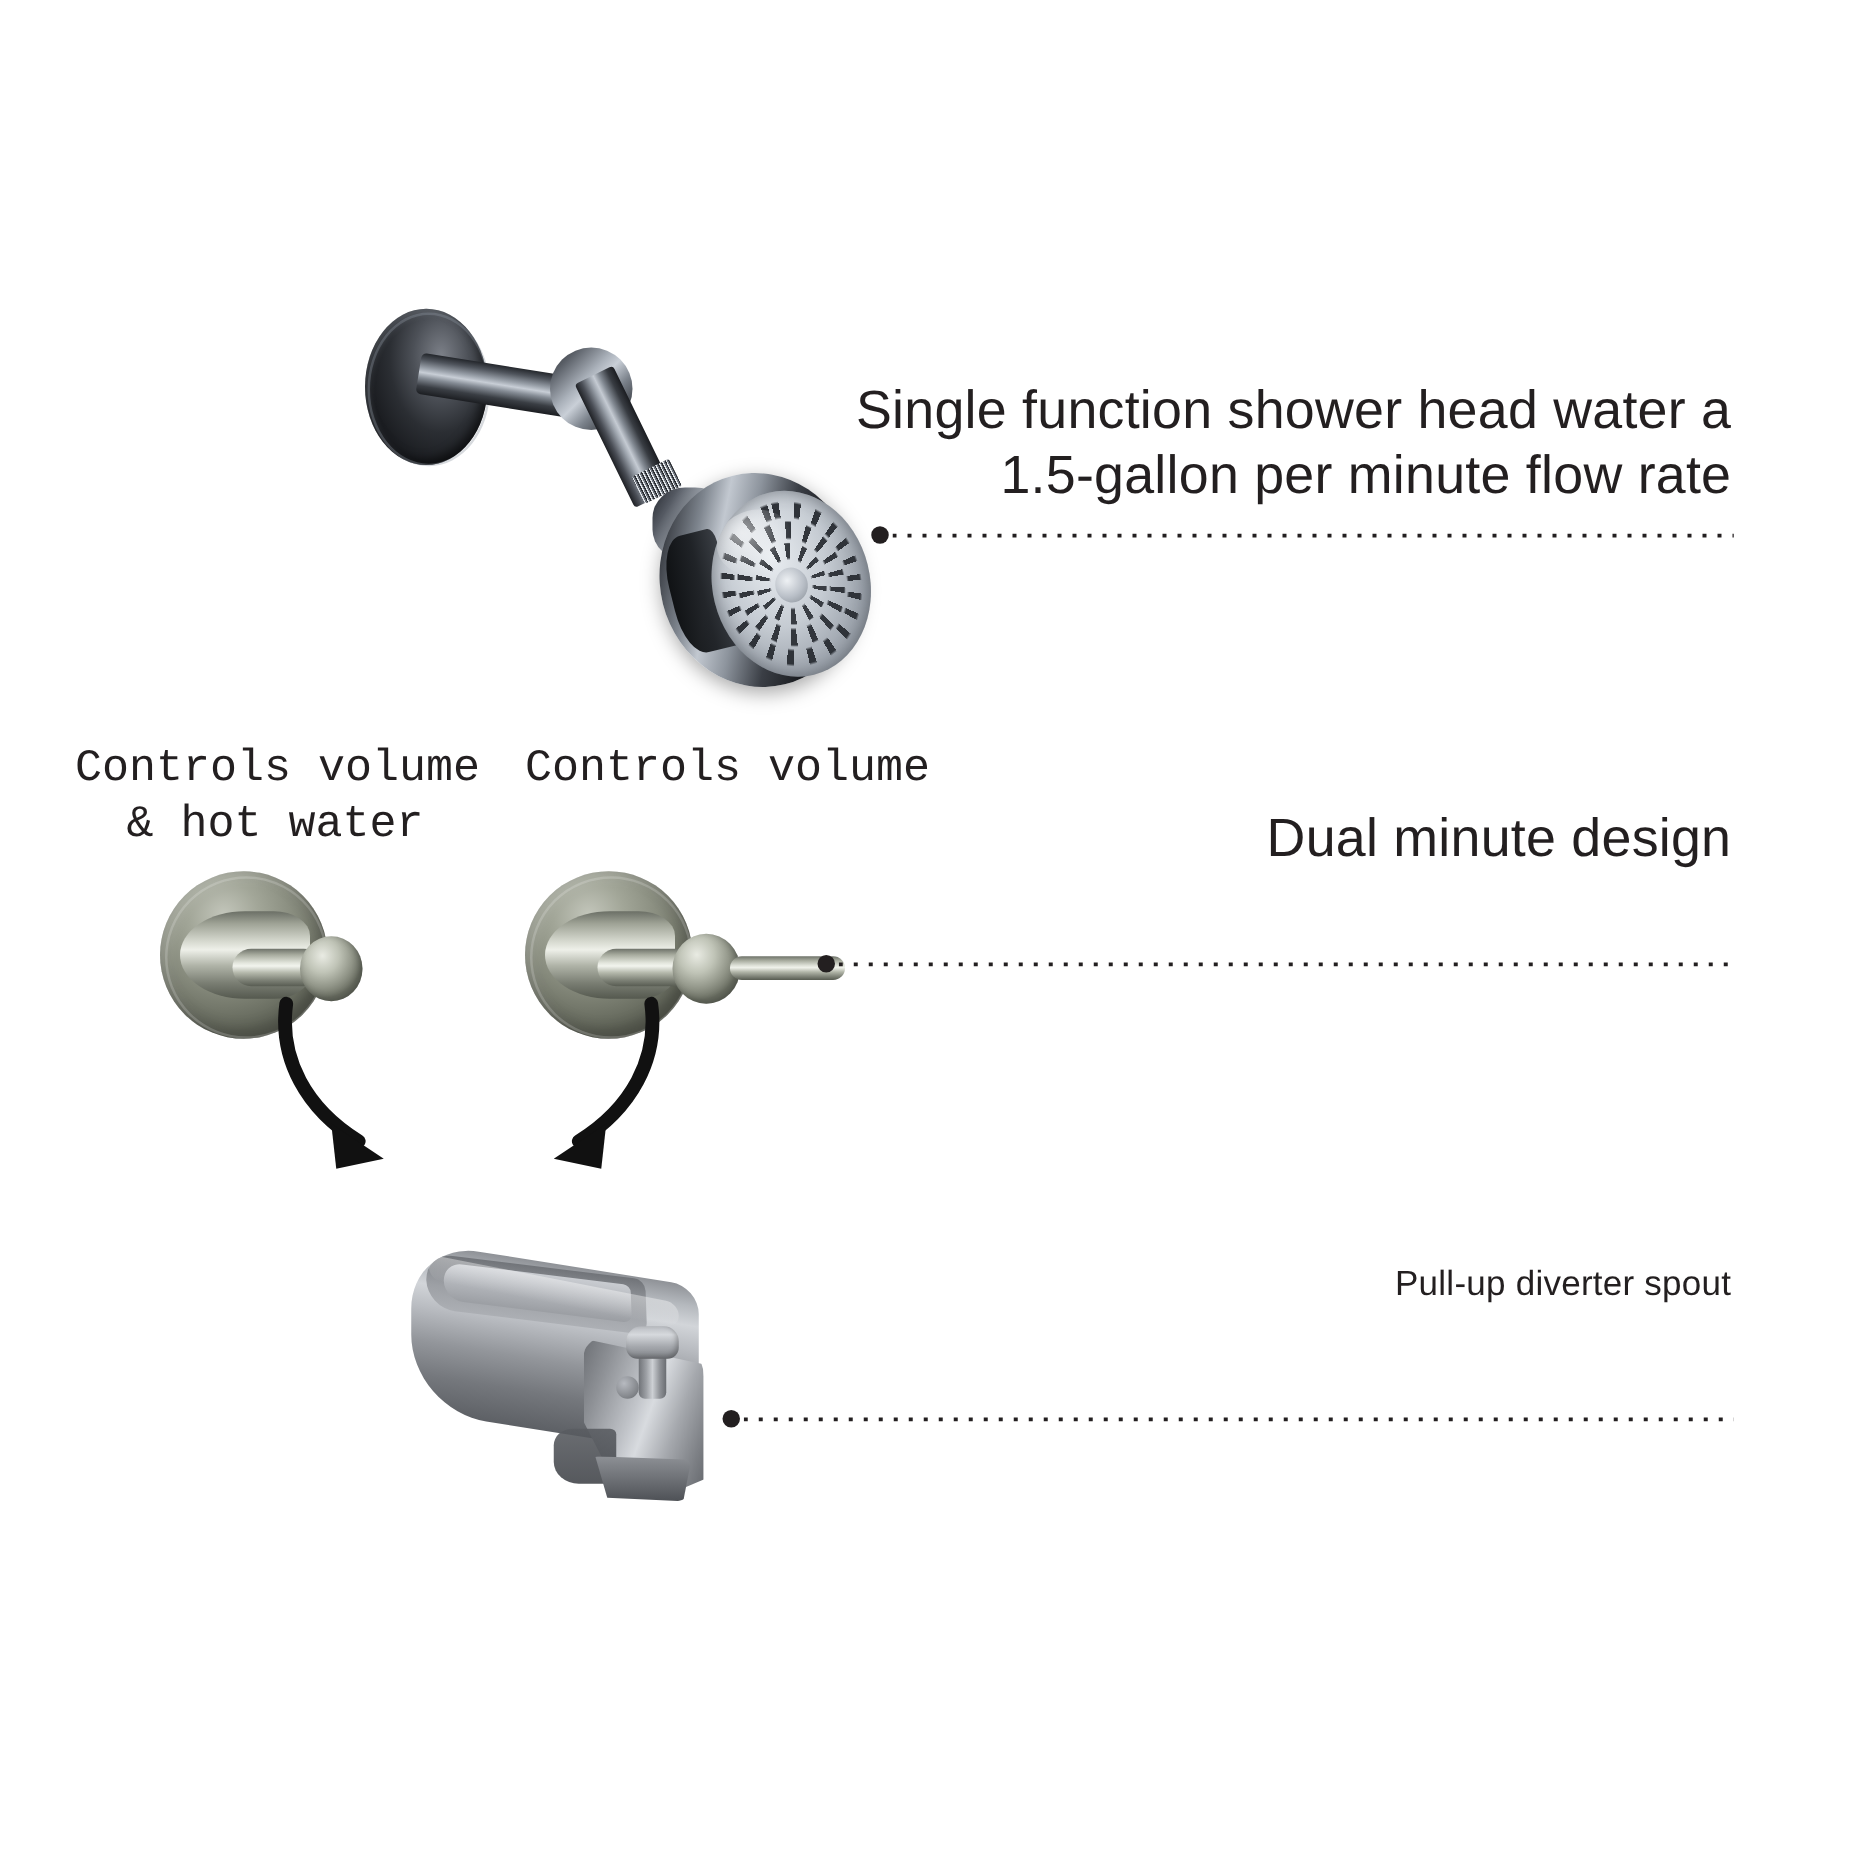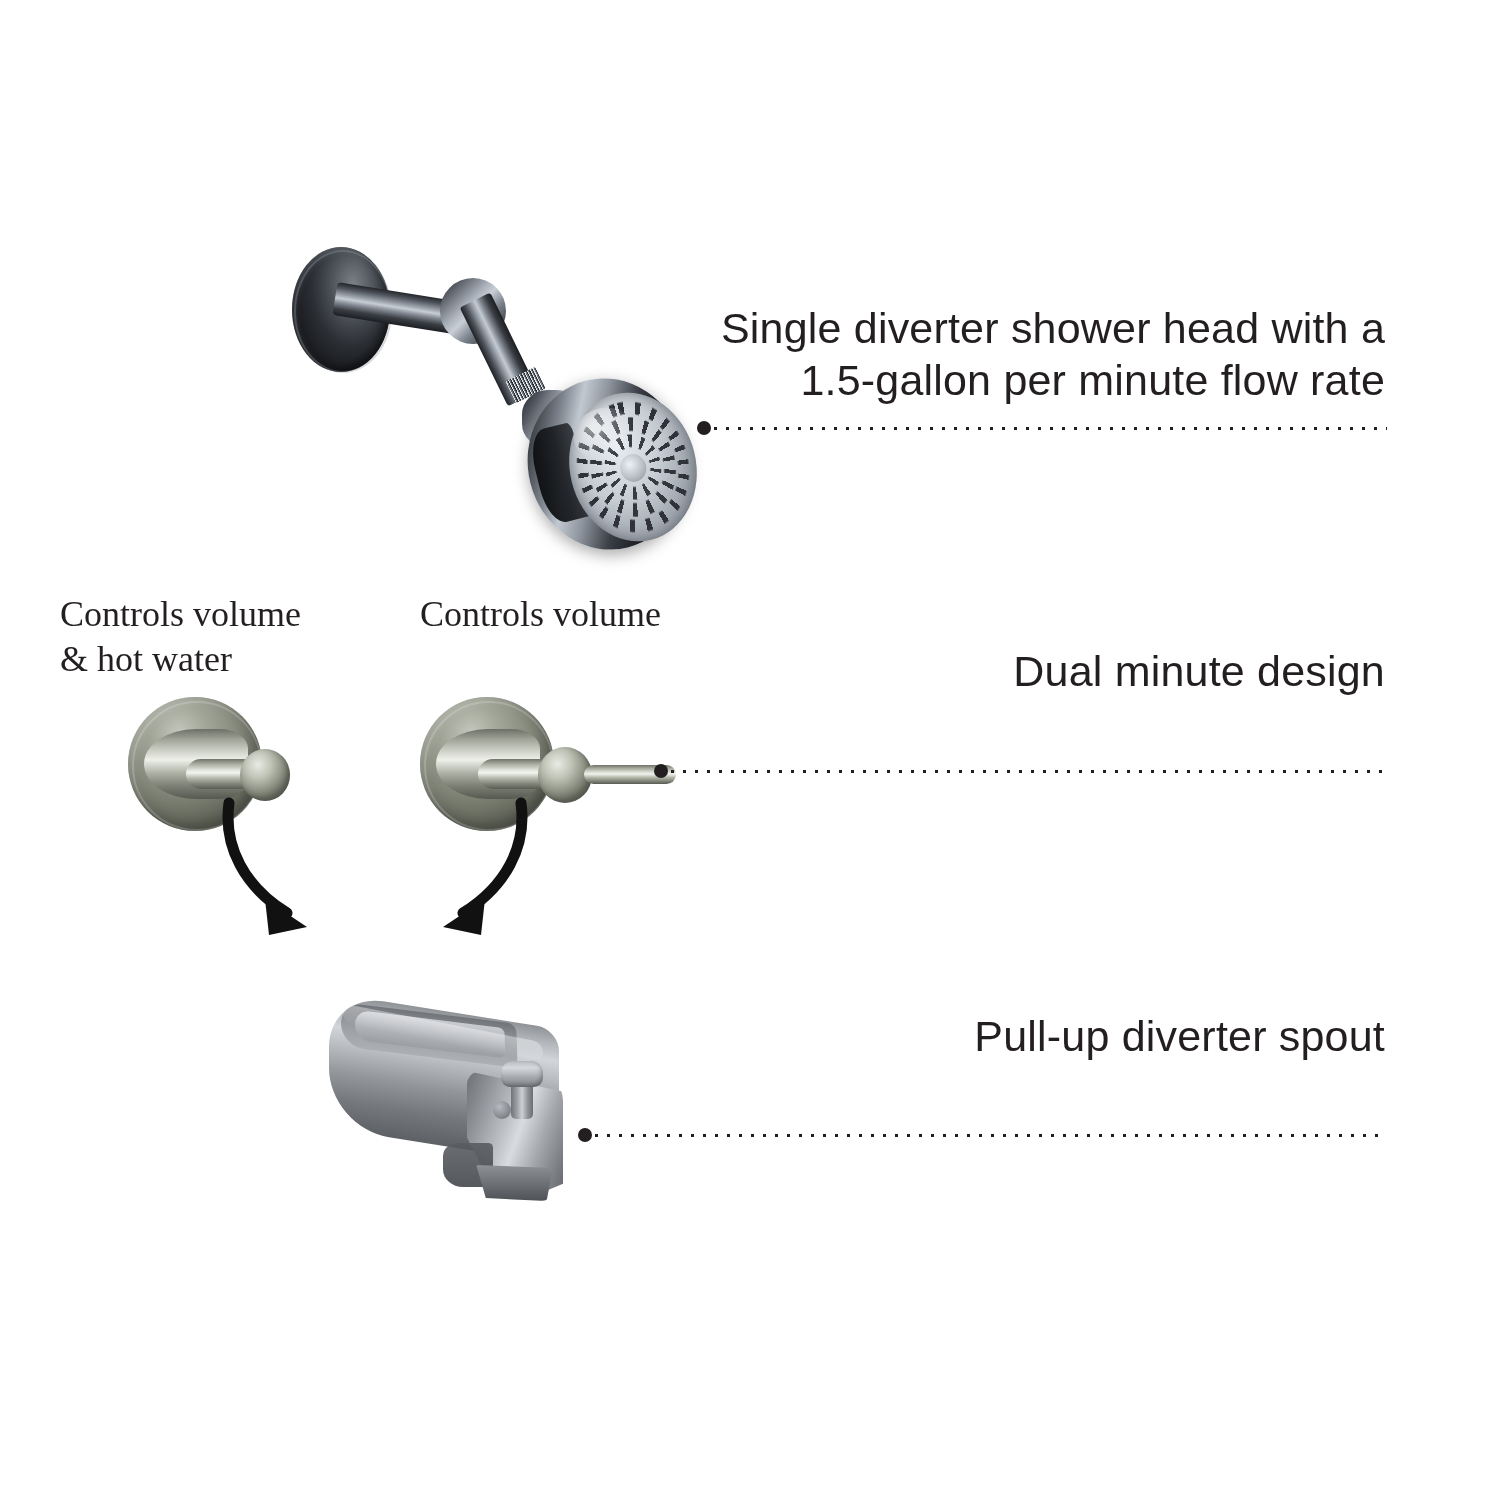--- a/index.html
+++ b/index.html
@@ -24,21 +24,21 @@
     font-family: "Liberation Sans", sans-serif;
     font-weight: 300;
     letter-spacing: 0.2px;
     line-height: 1.22;
     white-space: nowrap;
   }
   .callout-text .line { display: block; }
 
   #callout-1-text { right: 115px; top: 302px; font-size: 43px; }
   #callout-2-text { right: 115px; top: 645px; font-size: 43px; }
-  #callout-3-text { right: 115px; top: 1010px; font-size: 43px; }
+  #callout-3-text { right: 115px; top: 1010px; font-size: 28px; }
 
   
   .leader { position: absolute; height: 14px; }
   .leader .dot {
     position: absolute;
     left: 0; top: 0;
     width: 14px; height: 14px;
     border-radius: 50%;
     background: #231f20;
   }
@@ -53,23 +53,23 @@
     background-size: 12px 3px;
     background-repeat: repeat-x;
   }
   #leader-1 { left: 697px; top: 421px; width: 690px; }
   #leader-2 { left: 654px; top: 764px; width: 733px; }
   #leader-3 { left: 578px; top: 1128px; width: 809px; }
 
   
   .handle-label {
     position: absolute;
-    text-align: left;
+    text-align: center;
     color: #231f20;
-    font-family: Liberation Serif, serif;
+    font-family: Liberation Mono, monospace;
     font-weight: 300;
     font-size: 36px;
     line-height: 1.25;
     white-space: nowrap;
   }
   .handle-label .line { display: block; }
   #label-hot  { left: 60px;  top: 592px; width: 320px; }
   #label-cold { left: 420px; top: 592px; width: 320px; }
 
   
@@ -422,21 +422,21 @@
     <div id="shower-face">
       <div class="nozzle-ring" id="ring-outer"></div>
       <div class="nozzle-ring" id="ring-mid"></div>
       <div class="nozzle-ring" id="ring-inner"></div>
       <div id="face-hub"></div>
       <div id="face-gloss"></div>
     </div>
   </div>
 
   <div class="callout-text" id="callout-1-text">
-    <span class="line">Single diverter shower head with a</span>
+    <span class="line">Single function shower head water a</span>
     <span class="line">1.5-gallon per minute flow rate</span>
   </div>
   <div class="leader" id="leader-1">
     <span class="dot"></span>
     <span class="dashes"></span>
   </div>
 
   <div class="handle-label" id="label-hot">
     <span class="line">Controls volume</span>
     <span class="line">&amp; hot water</span>

